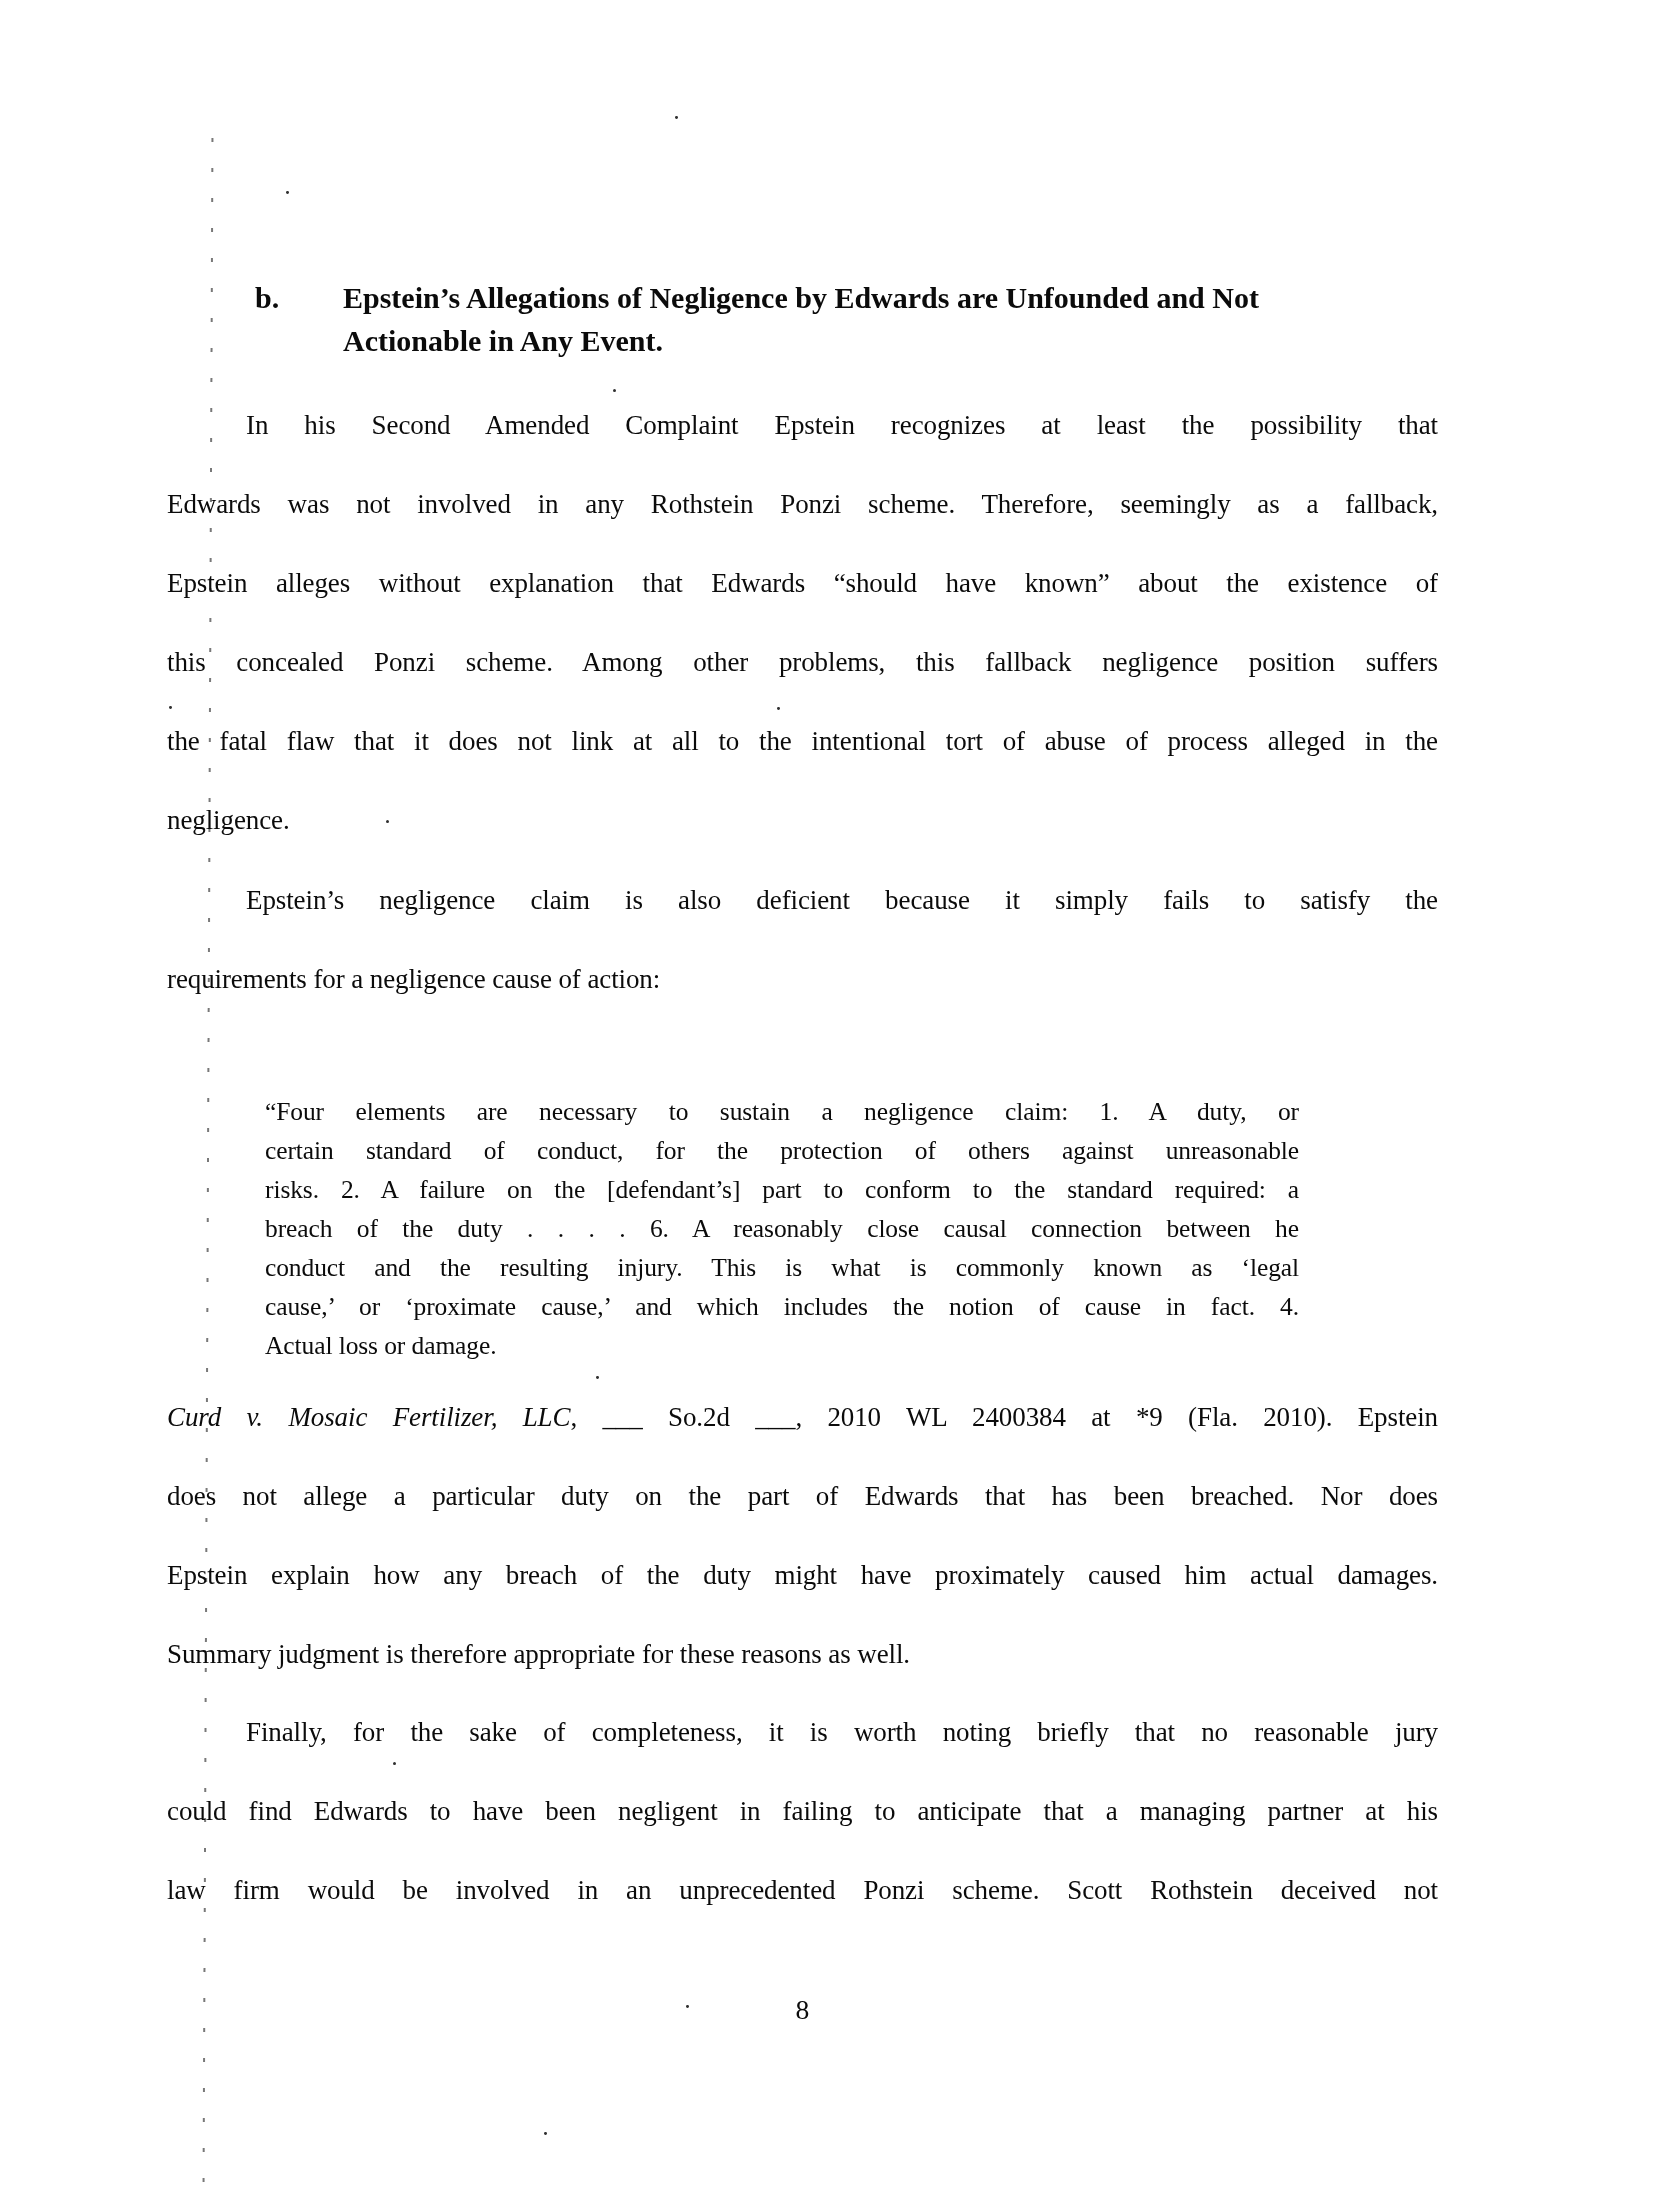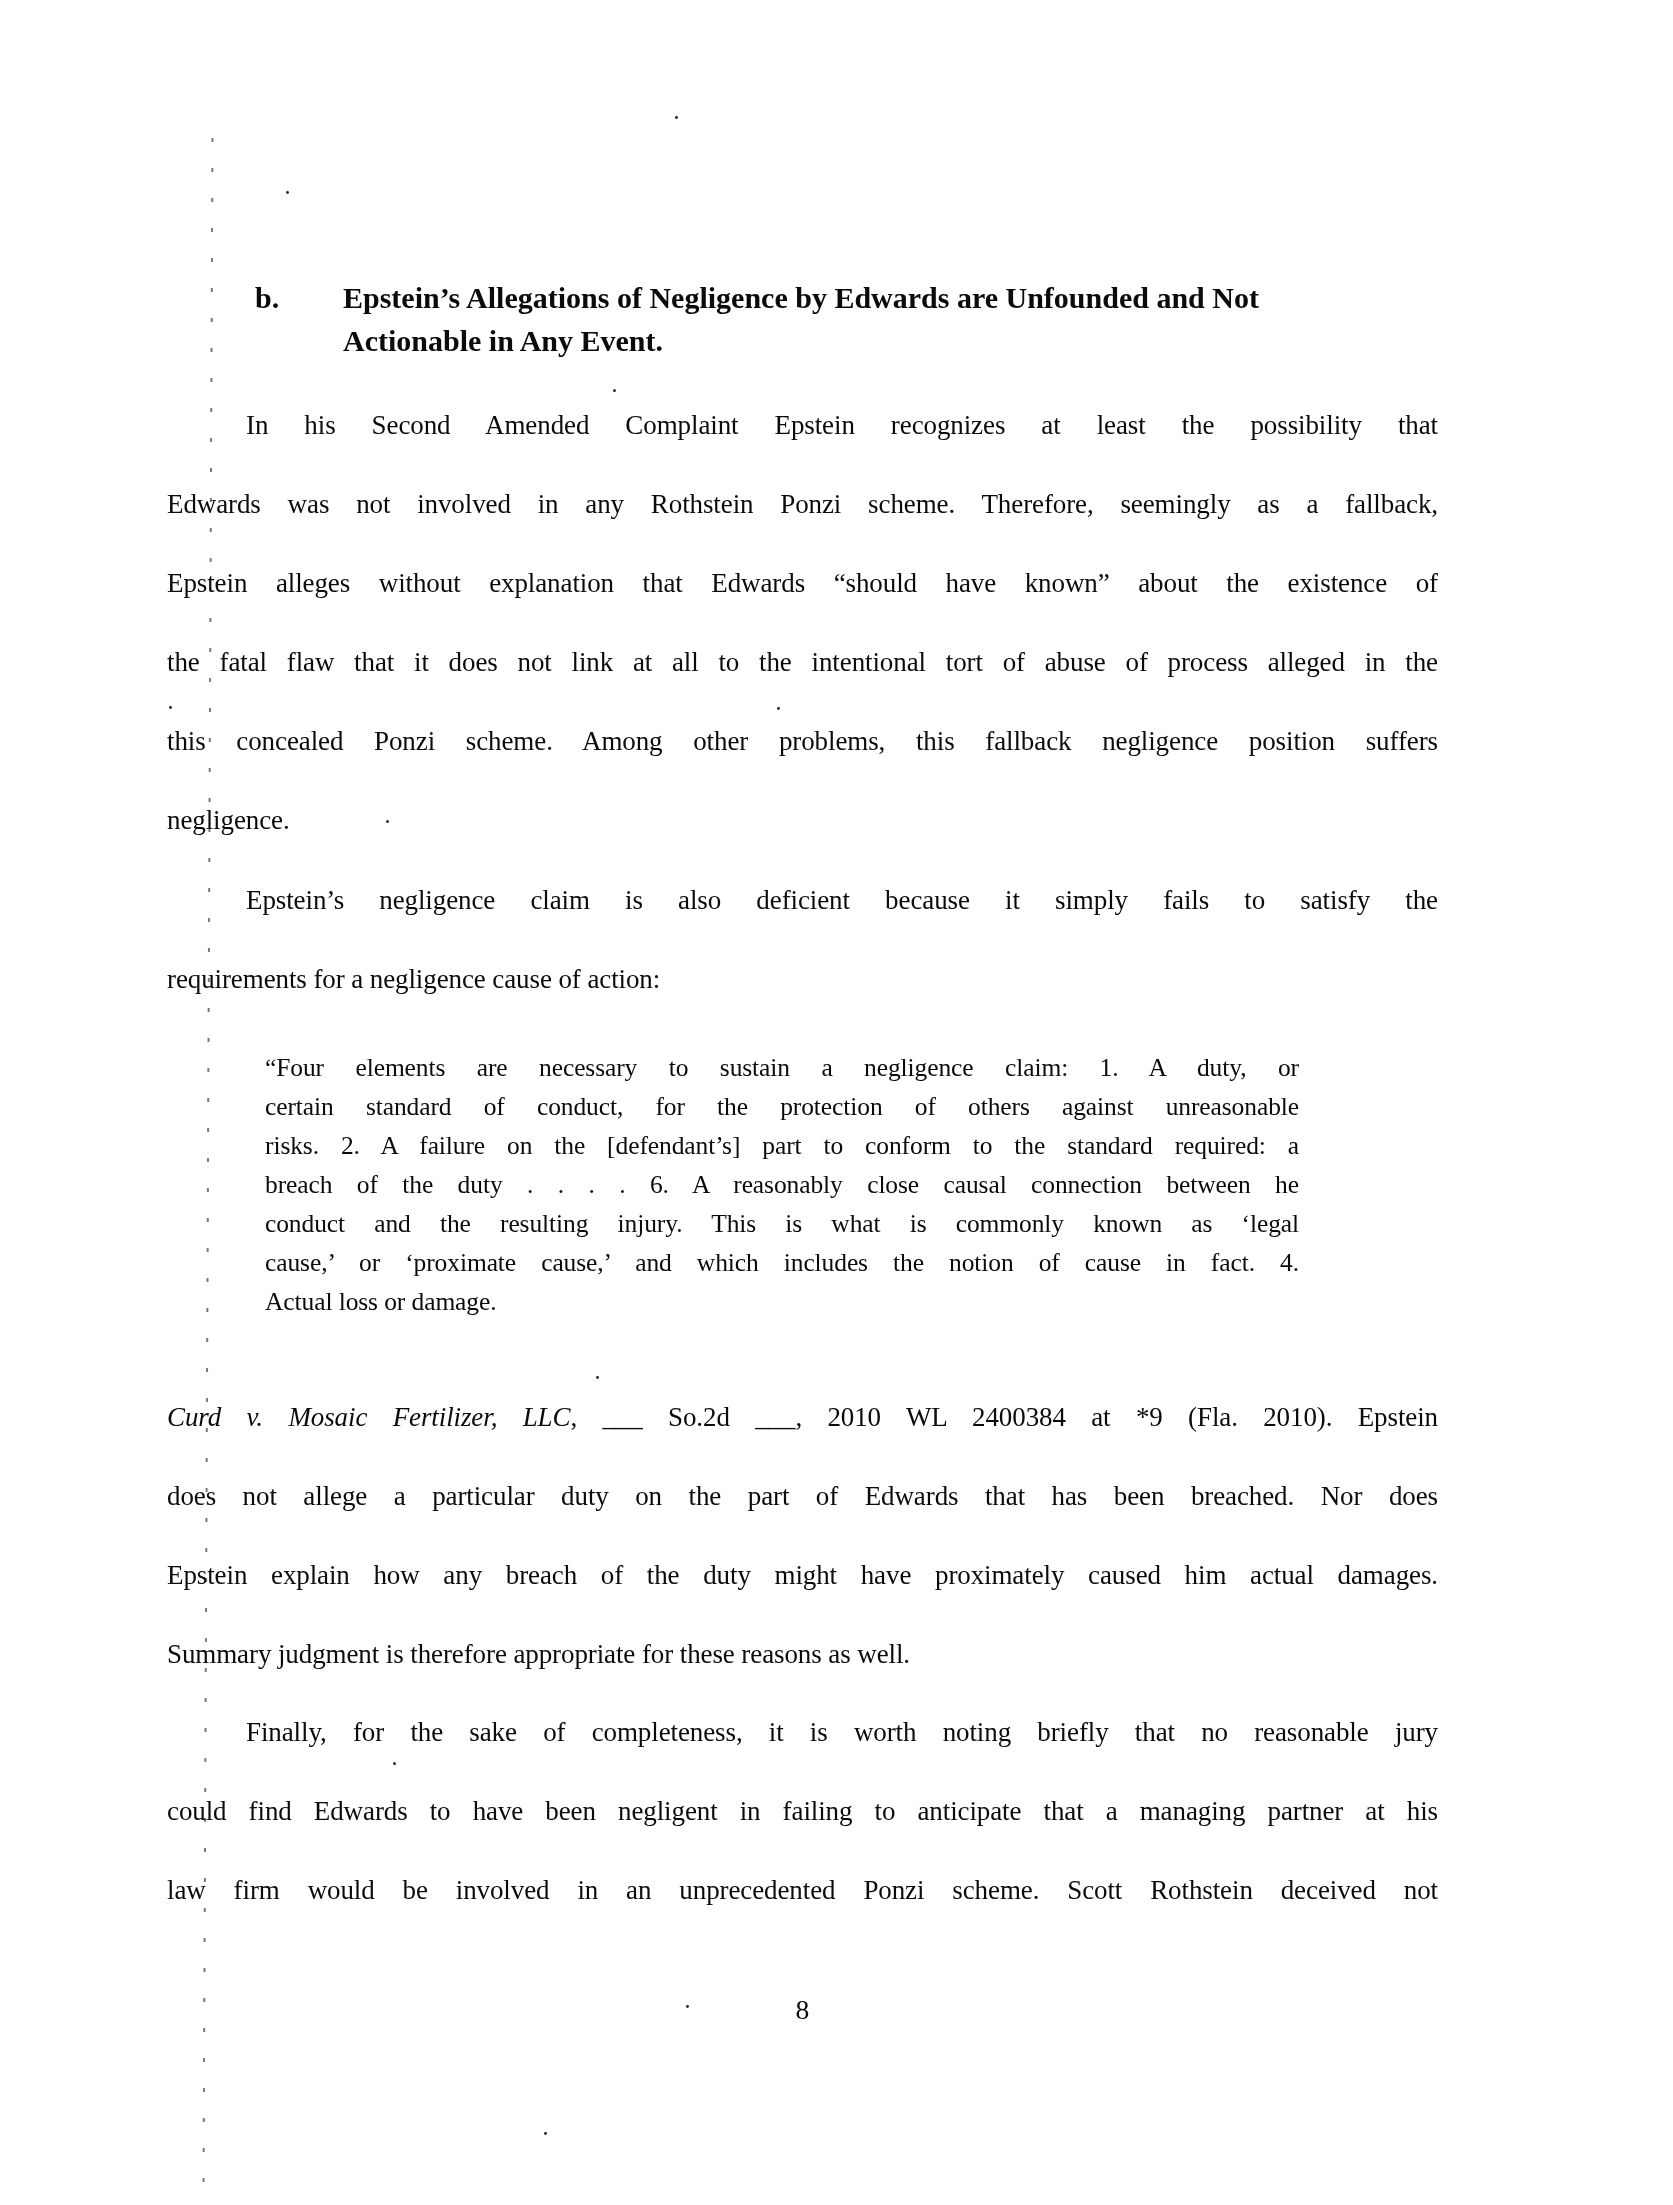--- a/index.html
+++ b/index.html
@@ -22,21 +22,21 @@
   .it { font-style:italic; }
   #heading {
     left:255px; top:276px; width:1185px;
     font-weight:bold; font-size:30px; line-height:43px;
     display:flex; align-items:flex-start;
   }
   #heading .hnum { width:88px; flex:0 0 auto; }
   #heading .htxt { flex:1 1 auto; }
   #p1 { left:167px; top:386px;  width:1271px; }
   #p2 { left:167px; top:861px; width:1271px; }
-  #bq { left:265px; top:1048px; width:1034px; }
+  #bq { left:265px; top:1092px; width:1034px; }
   #p3 { left:167px; top:1378px; width:1271px; }
   #p4 { left:167px; top:1693px; width:1271px; }
   #pageno { left:167px; top:1970px; width:1271px; text-align:center; text-align-last:center; font-size:27.6px; line-height:79px; }
   #margin-dots {
     position:absolute; left:207px; top:138px; width:2.1px; height:2047px;
     background:repeating-linear-gradient(to bottom, rgba(10,10,10,0.55) 0 4.1px, rgba(0,0,0,0) 4.1px 30px);
     transform:rotate(0.25deg);
   }
   .speck { position:absolute; background:#0b0b0b; border-radius:50%; opacity:0.85; }
 </style>
@@ -53,22 +53,22 @@
       <span>Epstein’s Allegations of Negligence by Edwards are Unfounded and Not</span>
       <br>
       <span>Actionable in Any Event.</span>
     </span>
   </div>
 
   <div class="block body-txt" id="p1">
     <div class="line ind">In his Second Amended Complaint Epstein recognizes at least the possibility that</div>
     <div class="line">Edwards was not involved in any Rothstein Ponzi scheme.  Therefore, seemingly as a fallback,</div>
     <div class="line">Epstein alleges without explanation that Edwards “should have known” about the existence of</div>
+    <div class="line">this concealed Ponzi scheme.  Among other problems, this fallback negligence position suffers</div>
     <div class="line">the fatal flaw that it does not link at all to the intentional tort of abuse of process alleged in the</div>
-    <div class="line">this concealed Ponzi scheme.  Among other problems, this fallback negligence position suffers</div>
     <div class="line last">negligence.</div>
   </div>
 
   <div class="block body-txt" id="p2">
     <div class="line ind">Epstein’s negligence claim is also deficient because it simply fails to satisfy the</div>
     <div class="line last">requirements for a negligence cause of action:</div>
   </div>
 
   <div class="block quote-txt" id="bq">
     <div class="line">“Four elements are necessary to sustain a negligence claim: 1. A duty, or</div>

